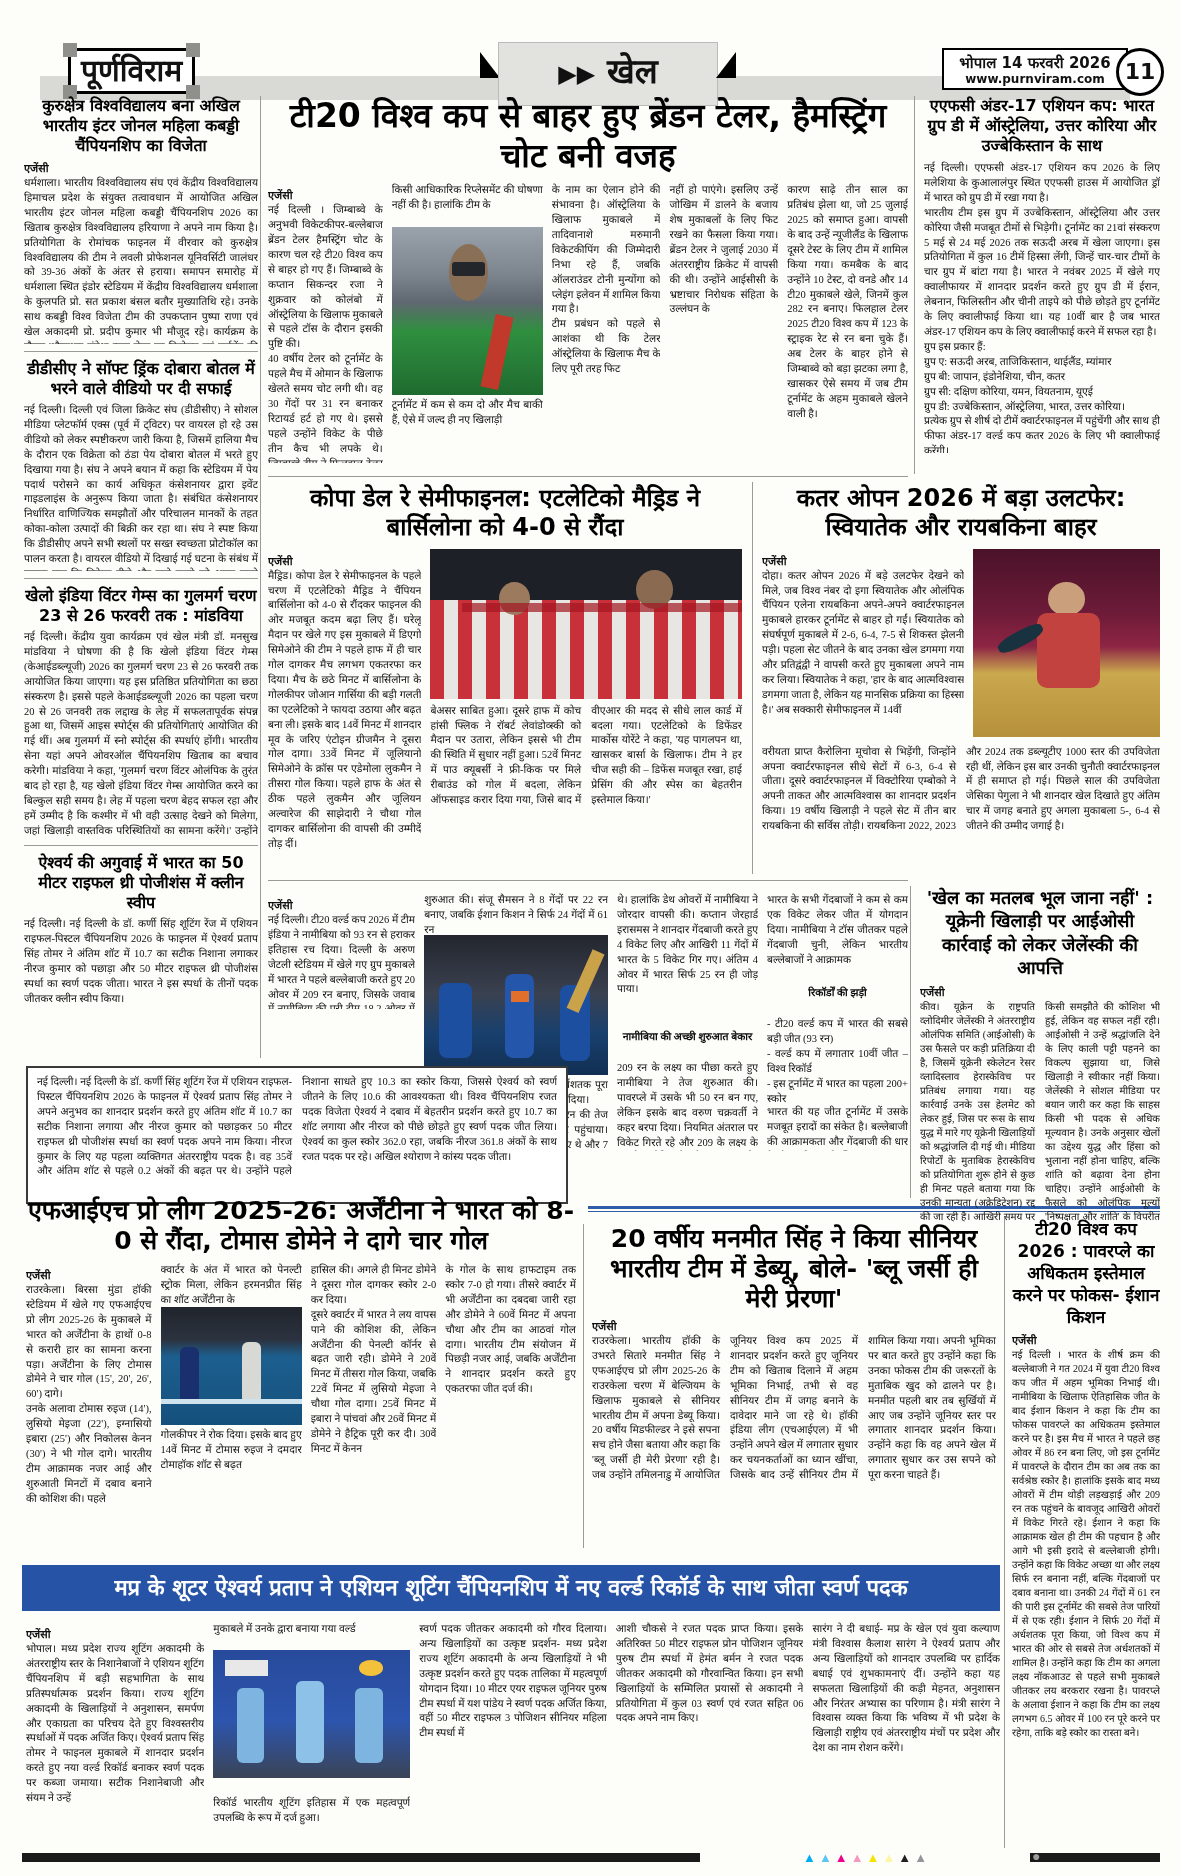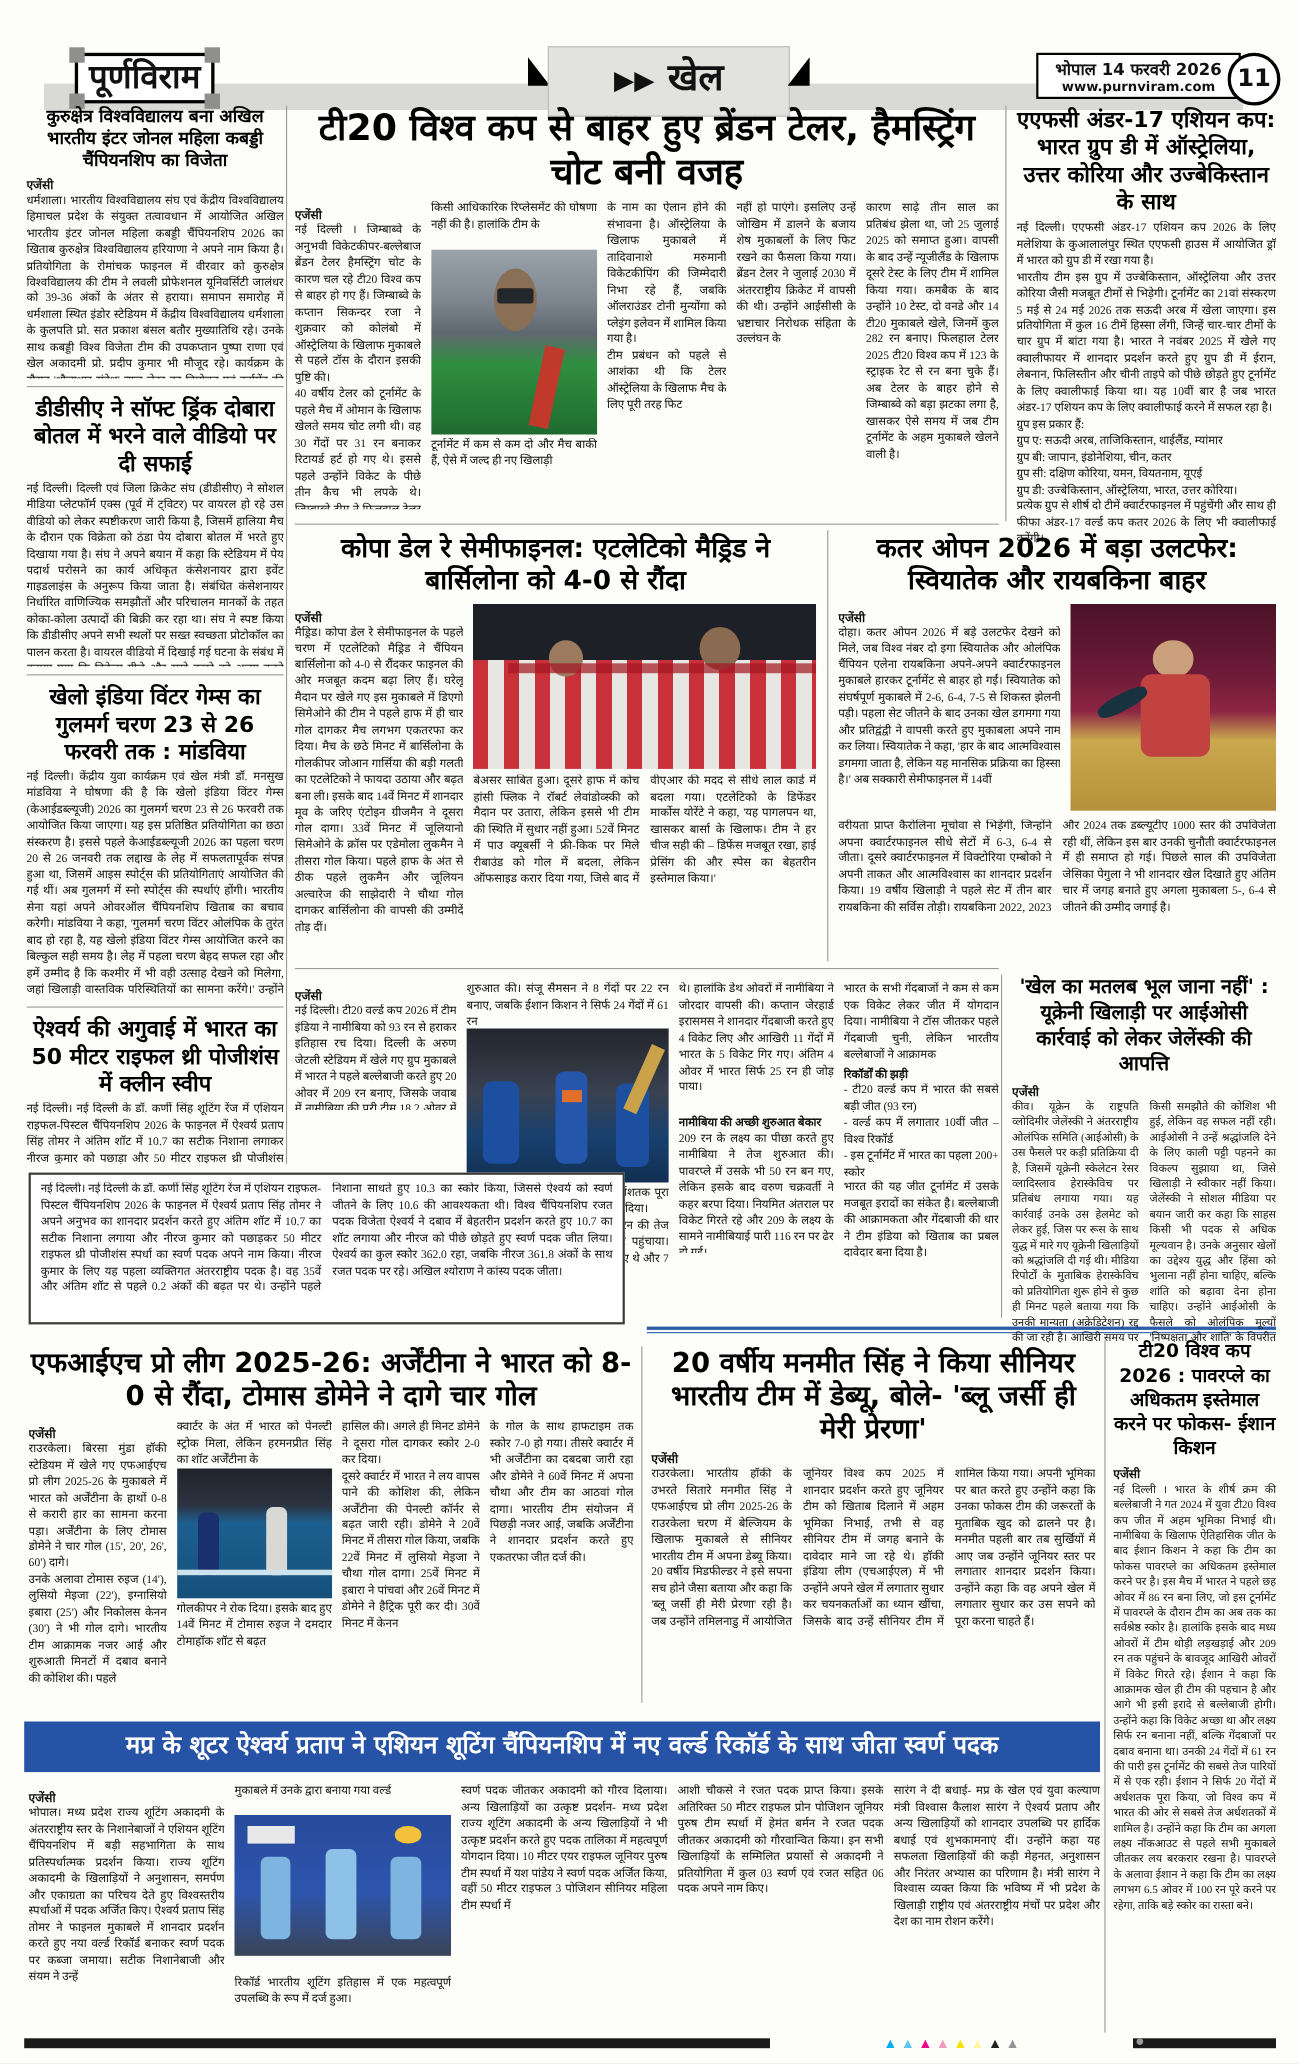--- a/index.html
+++ b/index.html
@@ -24,26 +24,26 @@
   .vrule{position:absolute;width:1px;background:#9a9a97;}
   .hrule{position:absolute;height:1px;background:#9a9a97;}
   .blue-rule{position:absolute;}
   .blue-rule .b1{height:3px;background:#2e5ca8;margin-bottom:2px;}
   .blue-rule .b2{height:1px;background:#2e5ca8;}
   
   .art{position:absolute;overflow:hidden;}
   .hl{font-family:"DejaVu Sans",sans-serif;font-weight:bold;text-align:center;color:#000;}
   .hl-xl{font-size:33px;line-height:1.2;}
   .hl-lg{font-size:24px;line-height:1.2;}
-  .hl-md{font-size:20px;line-height:1.25;}
+  .hl-md{font-size:16px;line-height:1.25;}
   .hl-sm{font-size:16px;line-height:1.25;}
   .byline{font-weight:bold;font-size:11px;margin:4px 0 1px 0;}
   .bt{font-size:10.5px;line-height:1.42;text-align:justify;white-space:pre-line;overflow:hidden;}
   .bt-sm{font-size:10px;line-height:1.4;text-align:justify;white-space:pre-line;overflow:hidden;}
-  .subhead{font-weight:bold;font-size:10.5px;margin:2px 0;}
+  .subhead{font-weight:bold;font-size:10.5px;margin:18px 0;text-align:center;}
   .cols{display:flex;gap:9px;}
   .col{overflow:hidden;}
   .c2{column-count:2;column-gap:10px;}
   .c3{column-count:3;column-gap:10px;}
   .boxed{border:2px solid #3a3a3a;padding:7px 9px;background:#fff;}
   
   .ph{position:relative;overflow:hidden;background:#888;}
   .blob{position:absolute;border-radius:50%;}
   .banner{position:absolute;background:#2653a6;color:#fff;text-align:center;
           font-family:"DejaVu Sans",sans-serif;font-weight:bold;font-size:22px;}
@@ -226,21 +226,21 @@
   <div class="art boxed" style="left:26px;top:1066px;width:520px;height:120px;">
     <div class="bt c2" style="height:118px;">नई दिल्ली। नई दिल्ली के डॉ. कर्णी सिंह शूटिंग रेंज में एशियन राइफल-पिस्टल चैंपियनशिप 2026 के फाइनल में ऐश्वर्य प्रताप सिंह तोमर ने अपने अनुभव का शानदार प्रदर्शन करते हुए अंतिम शॉट में 10.7 का सटीक निशाना लगाया और नीरज कुमार को पछाड़कर 50 मीटर राइफल थ्री पोजीशंस स्पर्धा का स्वर्ण पदक अपने नाम किया। नीरज कुमार के लिए यह पहला व्यक्तिगत अंतरराष्ट्रीय पदक है। वह 35वें और अंतिम शॉट से पहले 0.2 अंकों की बढ़त पर थे। उन्होंने पहले निशाना साधते हुए 10.3 का स्कोर किया, जिससे ऐश्वर्य को स्वर्ण जीतने के लिए 10.6 की आवश्यकता थी। विश्व चैंपियनशिप रजत पदक विजेता ऐश्वर्य ने दबाव में बेहतरीन प्रदर्शन करते हुए 10.7 का शॉट लगाया और नीरज को पीछे छोड़ते हुए स्वर्ण पदक जीत लिया। ऐश्वर्य का कुल स्कोर 362.0 रहा, जबकि नीरज 361.8 अंकों के साथ रजत पदक पर रहे। अखिल श्योराण ने कांस्य पदक जीता।</div>
   </div>
 
   <div class="art" style="left:920px;top:886px;width:240px;">
     <div class="hl" style="font-size:18px;line-height:1.3;">'खेल का मतलब भूल जाना नहीं' : यूक्रेनी खिलाड़ी पर आईओसी कार्रवाई को लेकर जेलेंस्की की आपत्ति</div>
     <div class="byline">एजेंसी</div>
     <div class="bt-sm c2" style="height:228px;">कीव। यूक्रेन के राष्ट्रपति व्लोदिमीर जेलेंस्की ने अंतरराष्ट्रीय ओलंपिक समिति (आईओसी) के उस फैसले पर कड़ी प्रतिक्रिया दी है, जिसमें यूक्रेनी स्केलेटन रेसर व्लादिस्लाव हेरास्केविच पर प्रतिबंध लगाया गया। यह कार्रवाई उनके उस हेलमेट को लेकर हुई, जिस पर रूस के साथ युद्ध में मारे गए यूक्रेनी खिलाड़ियों को श्रद्धांजलि दी गई थी। मीडिया रिपोर्टों के मुताबिक हेरास्केविच को प्रतियोगिता शुरू होने से कुछ ही मिनट पहले बताया गया कि उनकी मान्यता (अक्रेडिटेशन) रद्द की जा रही है। आखिरी समय पर किसी समझौते की कोशिश भी हुई, लेकिन वह सफल नहीं रही। आईओसी ने उन्हें श्रद्धांजलि देने के लिए काली पट्टी पहनने का विकल्प सुझाया था, जिसे खिलाड़ी ने स्वीकार नहीं किया। जेलेंस्की ने सोशल मीडिया पर बयान जारी कर कहा कि साहस किसी भी पदक से अधिक मूल्यवान है। उनके अनुसार खेलों का उद्देश्य युद्ध और हिंसा को भुलाना नहीं होना चाहिए, बल्कि शांति को बढ़ावा देना होना चाहिए। उन्होंने आईओसी के फैसले को ओलंपिक मूल्यों 'निष्पक्षता और शांति' के विपरीत बताया। इस मुद्दे ने खेल और राजनीति के रिश्ते पर एक बार फिर बहस छेड़ दी है कि क्या अंतरराष्ट्रीय खेल मंच पूरी तरह तटस्थ रह सकते हैं।</div>
   </div>
 
-  <div class="art" style="left:26px;top:1224px;width:550px;">
+  <div class="art" style="left:26px;top:1196px;width:550px;">
     <div class="hl" style="font-size:25px;line-height:1.2;">एफआईएच प्रो लीग 2025-26: अर्जेंटीना ने भारत को 8-0 से रौंदा, टोमास डोमेने ने दागे चार गोल</div>
     <div class="cols" style="margin-top:7px;height:252px;">
       <div class="col" style="width:24%;">
         <div class="byline">एजेंसी</div>
         <div class="bt" style="height:230px;">राउरकेला। बिरसा मुंडा हॉकी स्टेडियम में खेले गए एफआईएच प्रो लीग 2025-26 के मुकाबले में भारत को अर्जेंटीना के हाथों 0-8 से करारी हार का सामना करना पड़ा। अर्जेंटीना के लिए टोमास डोमेने ने चार गोल (15', 20', 26', 60') दागे।
 उनके अलावा टोमास रुइज (14'), लुसियो मेइजा (22'), इग्नासियो इबारा (25') और निकोलस केनन (30') ने भी गोल दागे। भारतीय टीम आक्रामक नजर आई और शुरुआती मिनटों में दबाव बनाने की कोशिश की। पहले</div>
       </div>
       <div class="col" style="width:27%;">
         <div class="bt" style="height:44px;">क्वार्टर के अंत में भारत को पेनल्टी स्ट्रोक मिला, लेकिन हरमनप्रीत सिंह का शॉट अर्जेंटीना के</div>
         <div class="ph" style="width:100%;height:118px;background:linear-gradient(180deg,#20242b 0%,#2c3340 28%,#1c5f8f 42%,#15507c 100%);">

